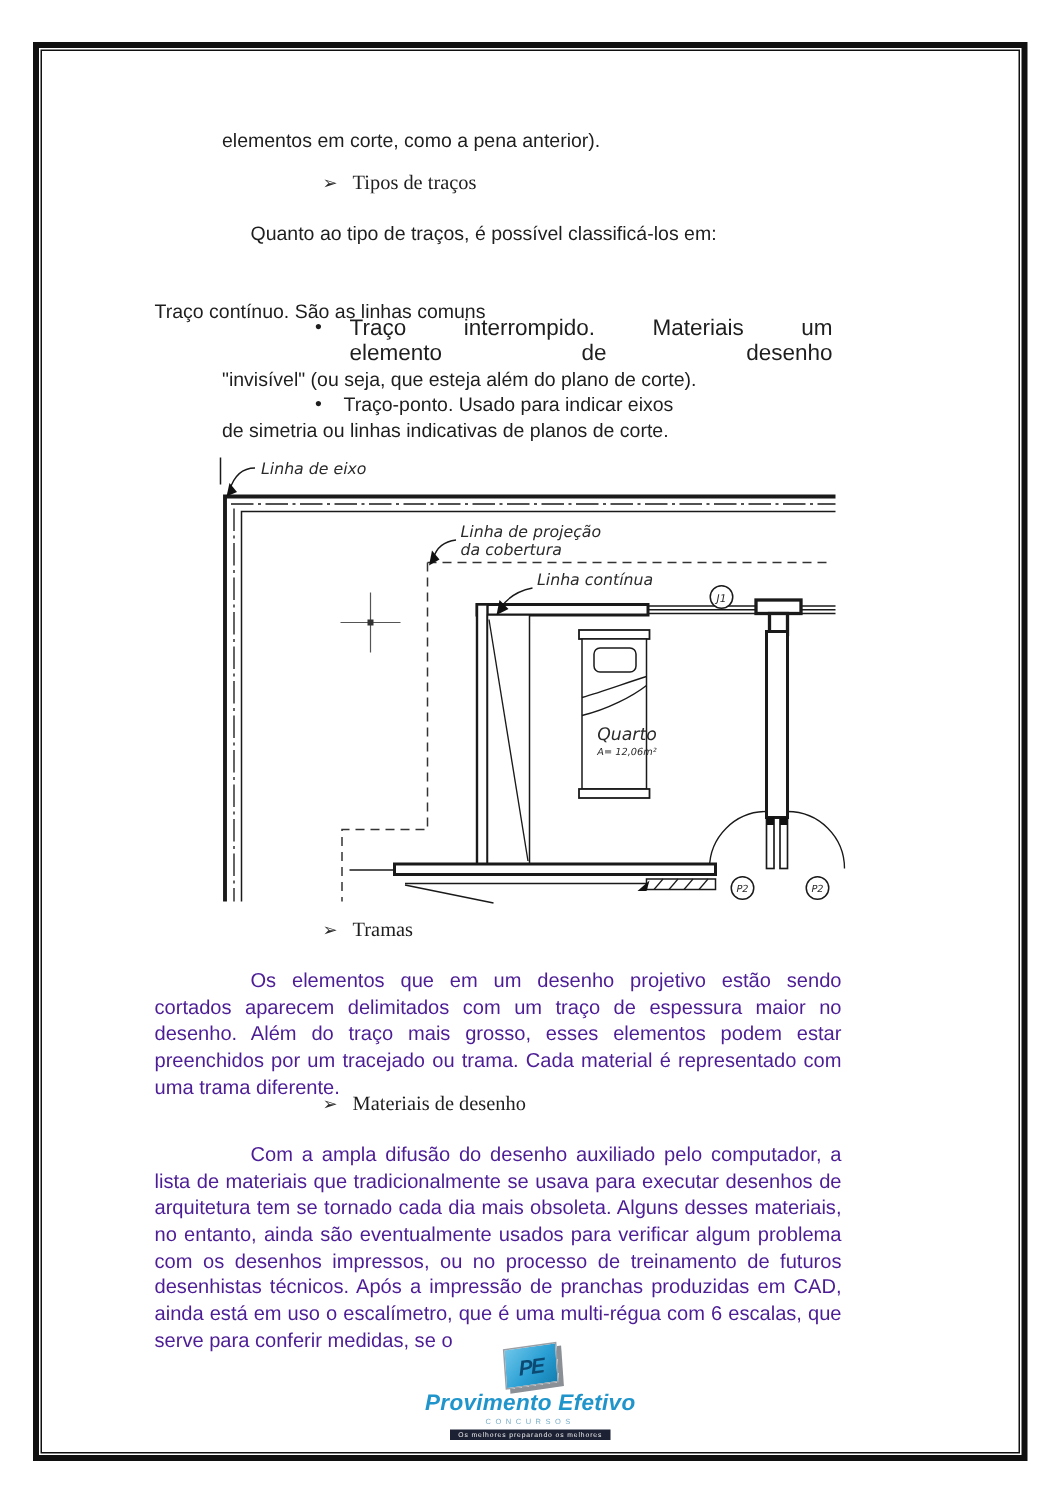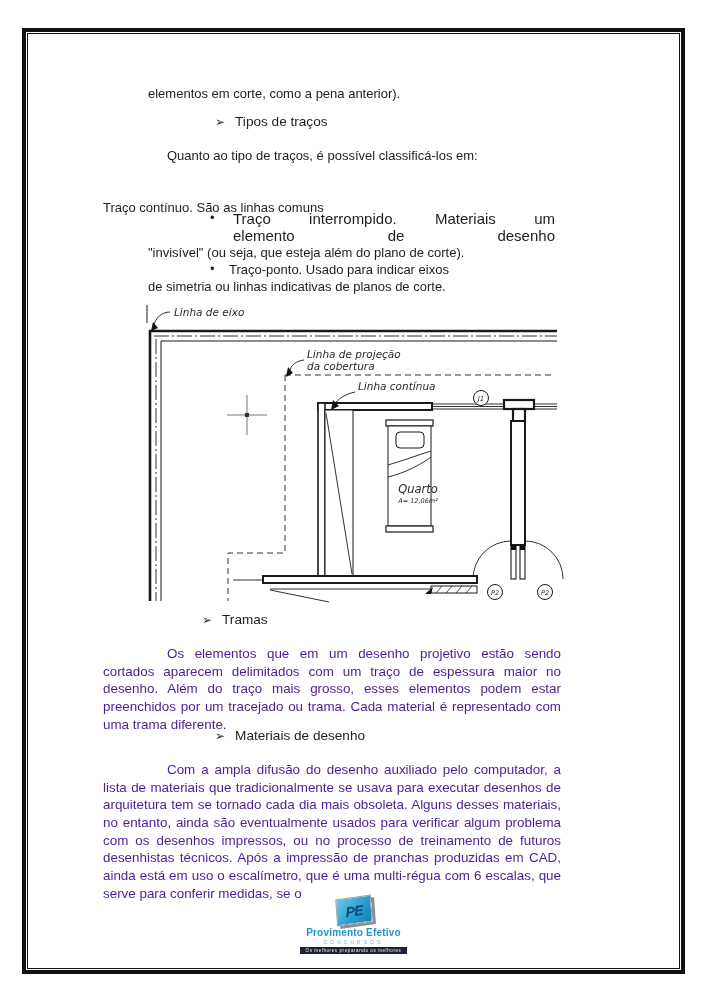--- a/index.html
+++ b/index.html
@@ -4,37 +4,37 @@
 <style>
   html,body{margin:0;padding:0;}
   body{
     width:707px;height:1000px;position:relative;background:#ffffff;
     font-family:"Liberation Sans","DejaVu Sans",sans-serif;color:#1e1e1e;
     overflow:hidden;
   }
   .frame{position:absolute;left:22px;top:28px;width:655px;height:938px;border:4px solid #101010;}
   .frame-inner{position:absolute;left:1px;top:1px;right:1px;bottom:1px;border:1px solid #101010;}
   .t{position:absolute;font-size:13px;line-height:17.6px;white-space:nowrap;}
-  .heading{position:absolute;font-size:13.6px;}
+  .heading{position:absolute;font-size:13.6px;font-family:Liberation Serif, serif;}
   .heading .arrow{display:inline-block;margin-right:10px;font-size:12px;color:#2b2b2b;}
   .spread{position:absolute;display:flex;justify-content:space-between;font-size:15px;}
   .bullet-dot{position:absolute;font-size:13px;}
   .para{position:absolute;font-size:13.4px;line-height:17.65px;text-align:justify;text-indent:64px;color:#4c1d95;}
   .para:after{content:"";display:inline-block;width:0;}
   
   .drawing{position:absolute;left:140px;top:303px;width:440px;height:310px;}
   svg text{font-family:"DejaVu Sans",sans-serif;font-style:italic;fill:#2a2a2a;}
   
   .logo{position:absolute;left:0;right:0;top:897px;display:flex;flex-direction:column;align-items:center;}
   .logo-cube{width:34px;height:25px;transform:rotate(-8deg) skewX(-4deg);
     background:linear-gradient(135deg,#6ec6ea 0%,#2ba0d4 55%,#137fb2 100%);
     border:1px solid #9aa0a6;box-shadow:3px 3px 0 #8a9096;
     display:flex;align-items:center;justify-content:center;margin-bottom:3px;}
   .logo-cube span{font-weight:bold;font-style:italic;font-size:14px;color:#0c4a73;letter-spacing:-1px;}
-  .logo-name{font-size:10px;font-weight:bold;color:#2095cc;letter-spacing:0.2px;}
+  .logo-name{font-size:15px;font-weight:bold;color:#2095cc;letter-spacing:0.2px;font-style:italic;}
   .logo-sub{font-size:5px;color:#7aaec9;letter-spacing:3px;margin-top:1px;}
   .logo-bar{margin-top:2px;background:#1c2134;color:#f2f2f2;font-size:4.5px;line-height:7px;
     padding:0 6px;letter-spacing:0.6px;white-space:nowrap;}
 </style>
 </head>
 <body>
 
 <div class="frame">
   <div class="frame-inner"></div>
 </div>
@@ -161,21 +161,21 @@
   <text x="167" y="67" font-size="10.5">da cobertura</text>
   <text x="218" y="87" font-size="10.5">Linha contínua</text>
   <text x="341" y="98" font-size="7" text-anchor="middle" font-style="normal">J1</text>
   <text x="278" y="190" font-size="11.5" text-anchor="middle">Quarto</text>
   <text x="278" y="200" font-size="6.5" text-anchor="middle">A= 12,06m²</text>
   <text x="355" y="291.5" font-size="6.5" text-anchor="middle" font-style="normal">P2</text>
   <text x="405" y="291.5" font-size="6.5" text-anchor="middle" font-style="normal">P2</text>
 </svg>
 </div>
 
-<div class="heading" style="left:202px;top:612px;">
+<div class="heading" style="left:215px;top:612px;">
   <span class="arrow">➢</span><span>Tramas</span>
 </div>
 
 <div class="para" style="left:103px;top:645px;width:458px;">Os elementos que em um desenho projetivo estão sendo cortados aparecem delimitados com um traço de espessura maior no desenho. Além do traço mais grosso, esses elementos podem estar preenchidos por um tracejado ou trama. Cada material é representado com uma trama diferente.</div>
 
 <div class="heading" style="left:215px;top:728px;">
   <span class="arrow">➢</span><span>Materiais de desenho</span>
 </div>
 
 <div class="para" style="left:103px;top:761px;width:458px;">Com a ampla difusão do desenho auxiliado pelo computador, a lista de materiais que tradicionalmente se usava para executar desenhos de arquitetura tem se tornado cada dia mais obsoleta. Alguns desses materiais, no entanto, ainda são eventualmente usados para verificar algum problema com os desenhos impressos, ou no processo de treinamento de futuros desenhistas técnicos. Após a impressão de pranchas produzidas em CAD, ainda está em uso o escalímetro, que é uma multi-régua com 6 escalas, que serve para conferir medidas, se o</div>

